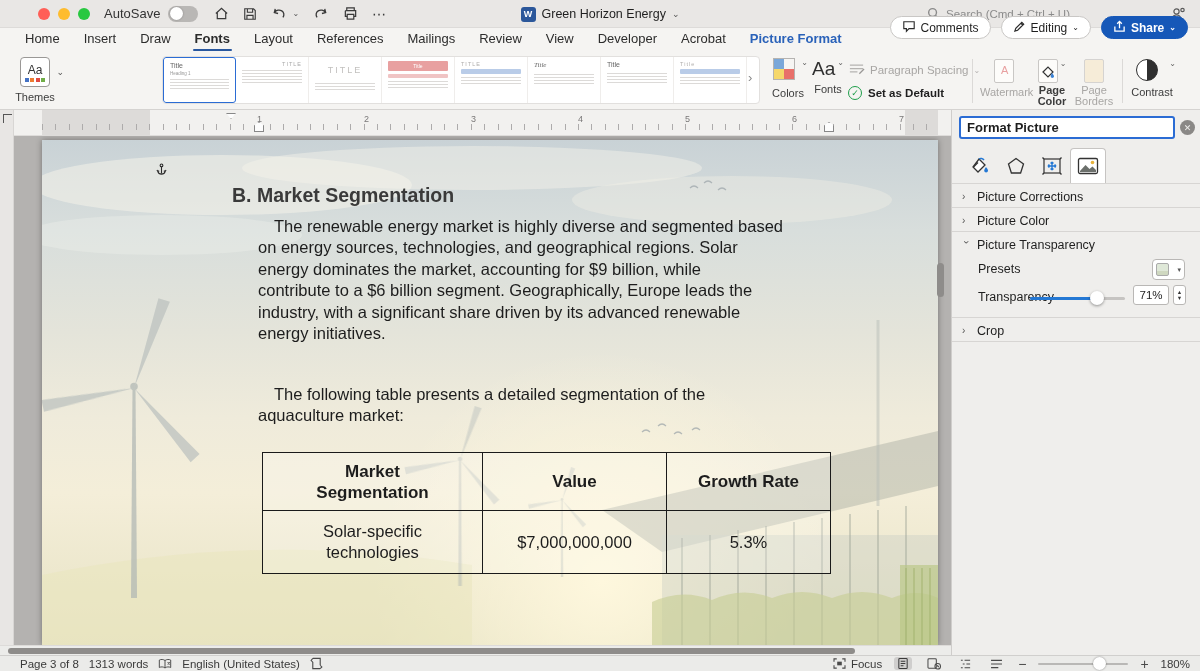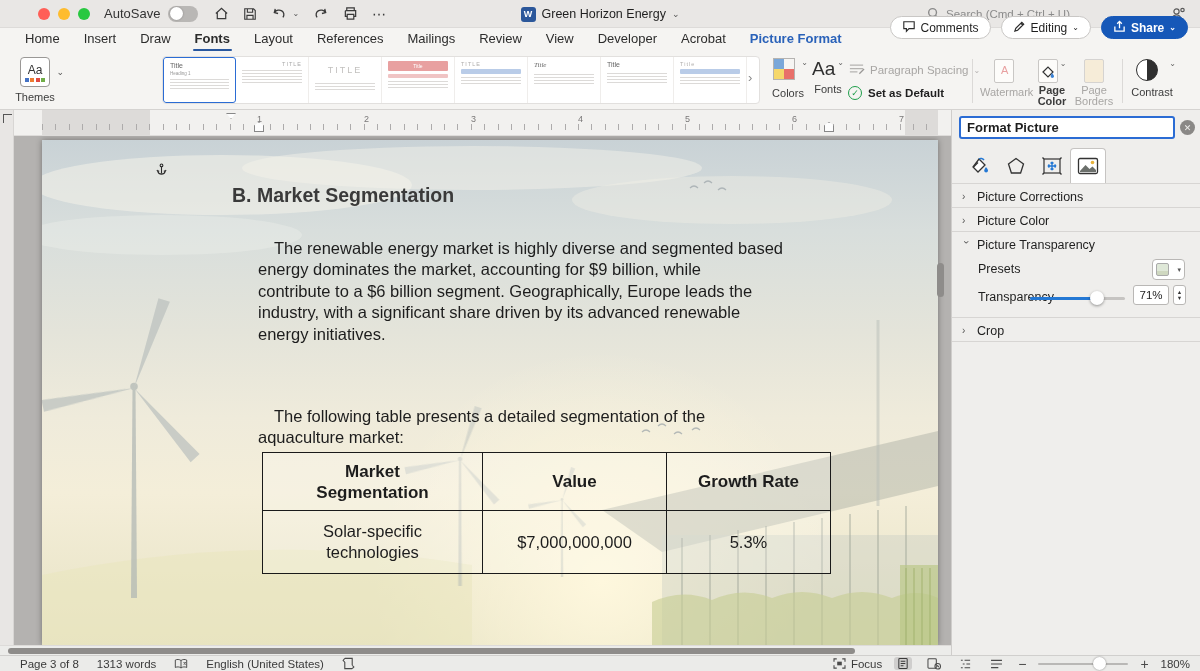--- a/index.html
+++ b/index.html
@@ -95,21 +95,21 @@
   .scenery { position:absolute; left:0; top:0; width:100%; height:100%; }
   .vscroll-thumb { position:absolute; left:937px; top:153px; width:7px; height:34px; background:#8e8c8a; border-radius:4px; }
   .hscroll { position:absolute; left:0; top:535px; width:951px; height:10px; background:#ececea; border-top:1px solid #dddbd9; }
   .hscroll .thumb { position:absolute; left:8px; top:2px; width:847px; height:6px; background:#8e8c8a; border-radius:3px; }
 
   
   .doc-content { position:absolute; left:0; top:0; width:100%; height:100%; color:#1d1d1d; }
   .anchor { position:absolute; left:114px; top:22px; }
   .doc-h2 { position:absolute; left:190px; top:44px; font-size:19.5px; font-weight:bold; color:#3a3a3a; }
   .doc-para { position:absolute; left:216px; font-size:16.5px; line-height:21.4px; color:#1d1d1d; }
-  .doc-para .ind { padding-left:16px;margin-top:22px; }
+  .doc-para .ind { padding-left:16px; }
   .doc-table { position:absolute; left:220px; top:312px; border-collapse:collapse; table-layout:fixed; background:rgba(255,255,255,0.22); }
   .doc-table td, .doc-table th { border:1.6px solid #1a1a1a; text-align:center; vertical-align:middle; font-size:16.5px; white-space:pre-line; line-height:21px; padding:6px 4px; }
   .doc-table th { font-weight:bold; height:58px; font-size:17px; }
   .doc-table td { height:63px; }
 
   
   .panel { position:absolute; left:951px; top:0; width:249px; height:545px; background:#efeeec; border-left:1px solid #cfcdcb; }
   .panel-title { position:absolute; left:7px; top:6px; width:216px; height:23px; background:#fff; border:2px solid #2b6cd4; border-radius:3px; display:flex; align-items:center; padding-left:6px; font-size:13px; font-weight:bold; color:#1d1d1d; }
   .panel-close { position:absolute; left:228px; top:10px; width:15px; height:15px; border-radius:50%; background:#8a8886; color:#efeeec; font-size:9px; display:flex; align-items:center; justify-content:center; }
   .panel-tabs { position:absolute; left:10px; top:38px; display:flex; }
@@ -122,21 +122,21 @@
   .preset-btn { position:absolute; left:200px; top:-3px; width:33px; height:21px; background:#fff; border:1px solid #b9b7b5; border-radius:4px; display:flex; align-items:center; justify-content:space-between; padding:0 3px; }
   .preset-btn .mini { width:13px; height:13px; background:linear-gradient(180deg,#dfe8d8 60%,#cfd8c0 60%); border:1px solid #aaa; border-radius:2px; }
   .slider { position:absolute; left:78px; top:7px; width:95px; height:3px; background:#c6c4c2; border-radius:2px; }
   .slider .fill { position:absolute; left:0; top:0; height:3px; background:#2478d4; border-radius:2px; }
   .slider .sthumb { position:absolute; top:-6px; width:14px; height:14px; background:#fff; border-radius:50%; box-shadow:0 1px 3px rgba(0,0,0,.4); }
   .valbox { position:absolute; left:181px; top:-5px; width:36px; height:20px; background:#fff; border:1px solid #b9b7b5; border-radius:3px; font-size:11.5px; display:flex; align-items:center; justify-content:center; }
   .stepper { position:absolute; left:221px; top:-5px; width:13px; height:20px; background:#fff; border:1px solid #b9b7b5; border-radius:3px; display:flex; flex-direction:column; align-items:center; justify-content:center; font-size:5.5px; color:#333; line-height:6px; }
 
   
   .statusbar { position:absolute; left:0; top:655px; width:1200px; height:16px; background:#ebebe9; border-top:1px solid #d0cfcd; display:flex; align-items:center; font-size:11.5px; color:#3a3a3a; }
-  .sb-left { display:flex; align-items:center; gap:18px; margin-left:20px; }
+  .sb-left { display:flex; align-items:center; gap:10px; margin-left:20px; }
   .sb-right { position:absolute; right:10px; display:flex; align-items:center; gap:12px; }
   .sb-ico { display:flex; align-items:center; }
   .viewbtn { padding:0 3px; border-radius:3px; display:flex; align-items:center; }
   .viewbtn.selected { background:#cfcecd; }
   .zoomslider { width:90px; height:2px; background:#b9b8b6; border-radius:1px; position:relative; }
   .zoomslider .zthumb { position:absolute; left:55px; top:-5.5px; width:13px; height:13px; background:#fff; border-radius:50%; box-shadow:0 0 2px rgba(0,0,0,.45); }
 </style>
 </head>
 <body>
 
@@ -491,20 +491,21 @@
         <div class="doc-content">
           <span class="anchor">
             <svg width="11" height="13" viewBox="0 0 12 14" fill="none" stroke="#2a2a2a" stroke-width="1.2">
                 <circle cx="6" cy="2.5" r="1.5"></circle>
                 <path d="M6 4 V11 M2 9 C2.5 11 4 12 6 12 C8 12 9.5 11 10 9 M2 9 L1 7.5 M2 9 L3.5 8.5 M10 9 L11 7.5 M10 9 L8.5 8.5"></path>
               </svg>
           </span>
           <div class="doc-h2">B. Market Segmentation</div>
           <div class="doc-para" style="top:76px; width:590px;">
             <div class="ind">The renewable energy market is highly diverse and segmented based</div>
+            <div>on energy sources, technologies, and geographical regions. Solar</div>
             <div>energy dominates the market, accounting for $9 billion, while</div>
             <div>contribute to a $6 billion segment. Geographically, Europe leads the</div>
             <div>industry, with a significant share driven by its advanced renewable</div>
             <div>energy initiatives.</div>
           </div>
           <div class="doc-para" style="top:244px; width:590px;">
             <div class="ind">The following table presents a detailed segmentation of the</div>
             <div>aquaculture market:</div>
           </div>
           <table class="doc-table">

